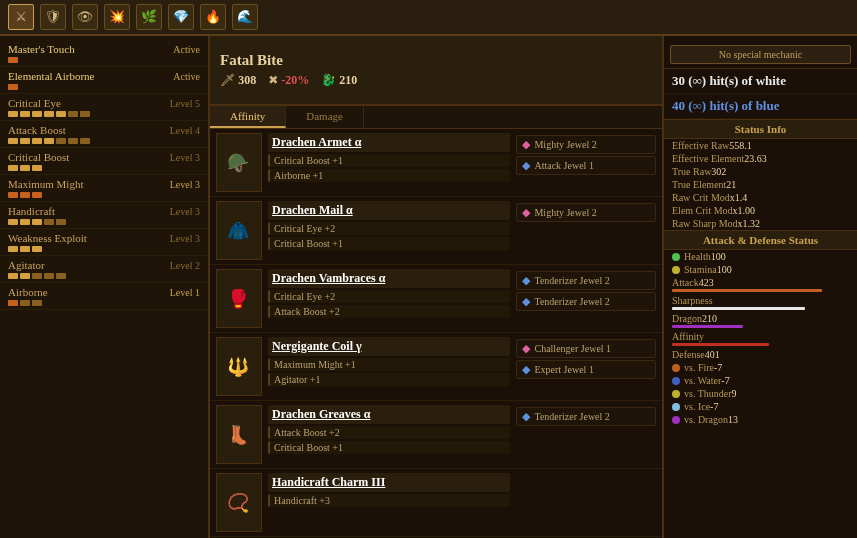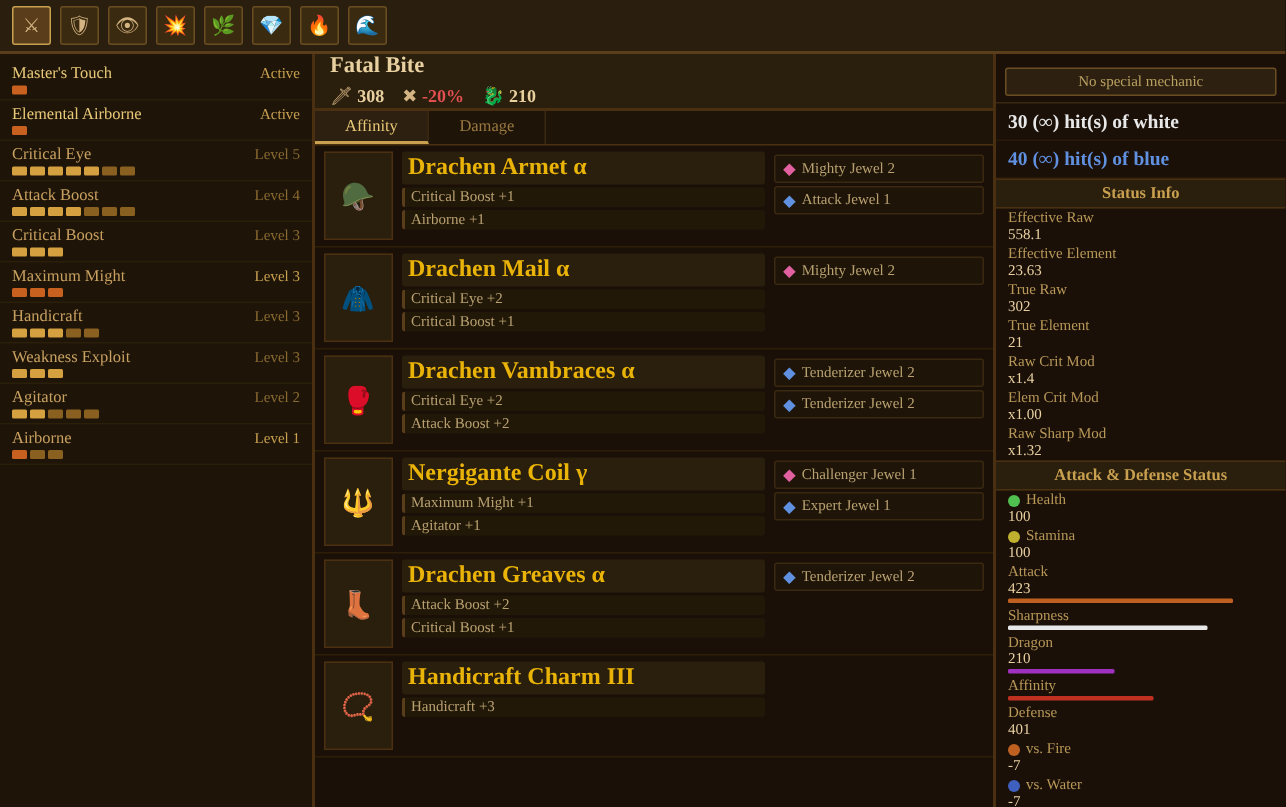--- a/index.html
+++ b/index.html
@@ -94,21 +94,21 @@
     .center-panel {
       flex: 1;
       background: #1a1008;
       overflow-y: auto;
     }
 
     
     .weapon-header {
       background: #2a1e0c;
       border-bottom: 2px solid #4a3010;
-      padding: 0 10px;
+      padding: 16px 10px;
     }
     .weapon-name {
       font-size: 15px;
       color: #e8d0a0;
       font-weight: bold;
       margin-bottom: 4px;
     }
     .weapon-stats {
       display: flex;
       align-items: center;
@@ -165,26 +165,27 @@
       flex-shrink: 0;
       font-size: 18px;
     }
     .equip-details {
       flex: 1;
       display: flex;
       flex-direction: column;
       gap: 2px;
     }
     .equip-name {
-      font-size: 16px;
-      color: #eab308;
+      font-size: 12px;
+      color: #ffffff;
       font-weight: bold;
       background: #2a1e0c;
       padding: 2px 4px;
       border-radius: 2px;
+      text-decoration: underline;
     }
     .equip-skill {
       font-size: 10px;
       color: #b8a070;
       background: #221808;
       padding: 1px 4px;
       border-radius: 2px;
       border-left: 2px solid #5a3e1b;
     }
     .equip-jewels {
@@ -253,21 +254,20 @@
       border-top: 1px solid #4a3010;
       border-bottom: 1px solid #4a3010;
       font-weight: bold;
     }
     .stat-row {
       display: flex;
       justify-content: flex-start;
       padding: 1px 8px;
       font-size: 10px;
       color: #b89858;
-      flex-direction: column;
     }
     .stat-row .val { color: #e8d0a0; }
     .stat-row-icon {
       display: flex;
       align-items: center;
       gap: 4px;
     }
     .dot {
       width: 8px;
       height: 8px;

